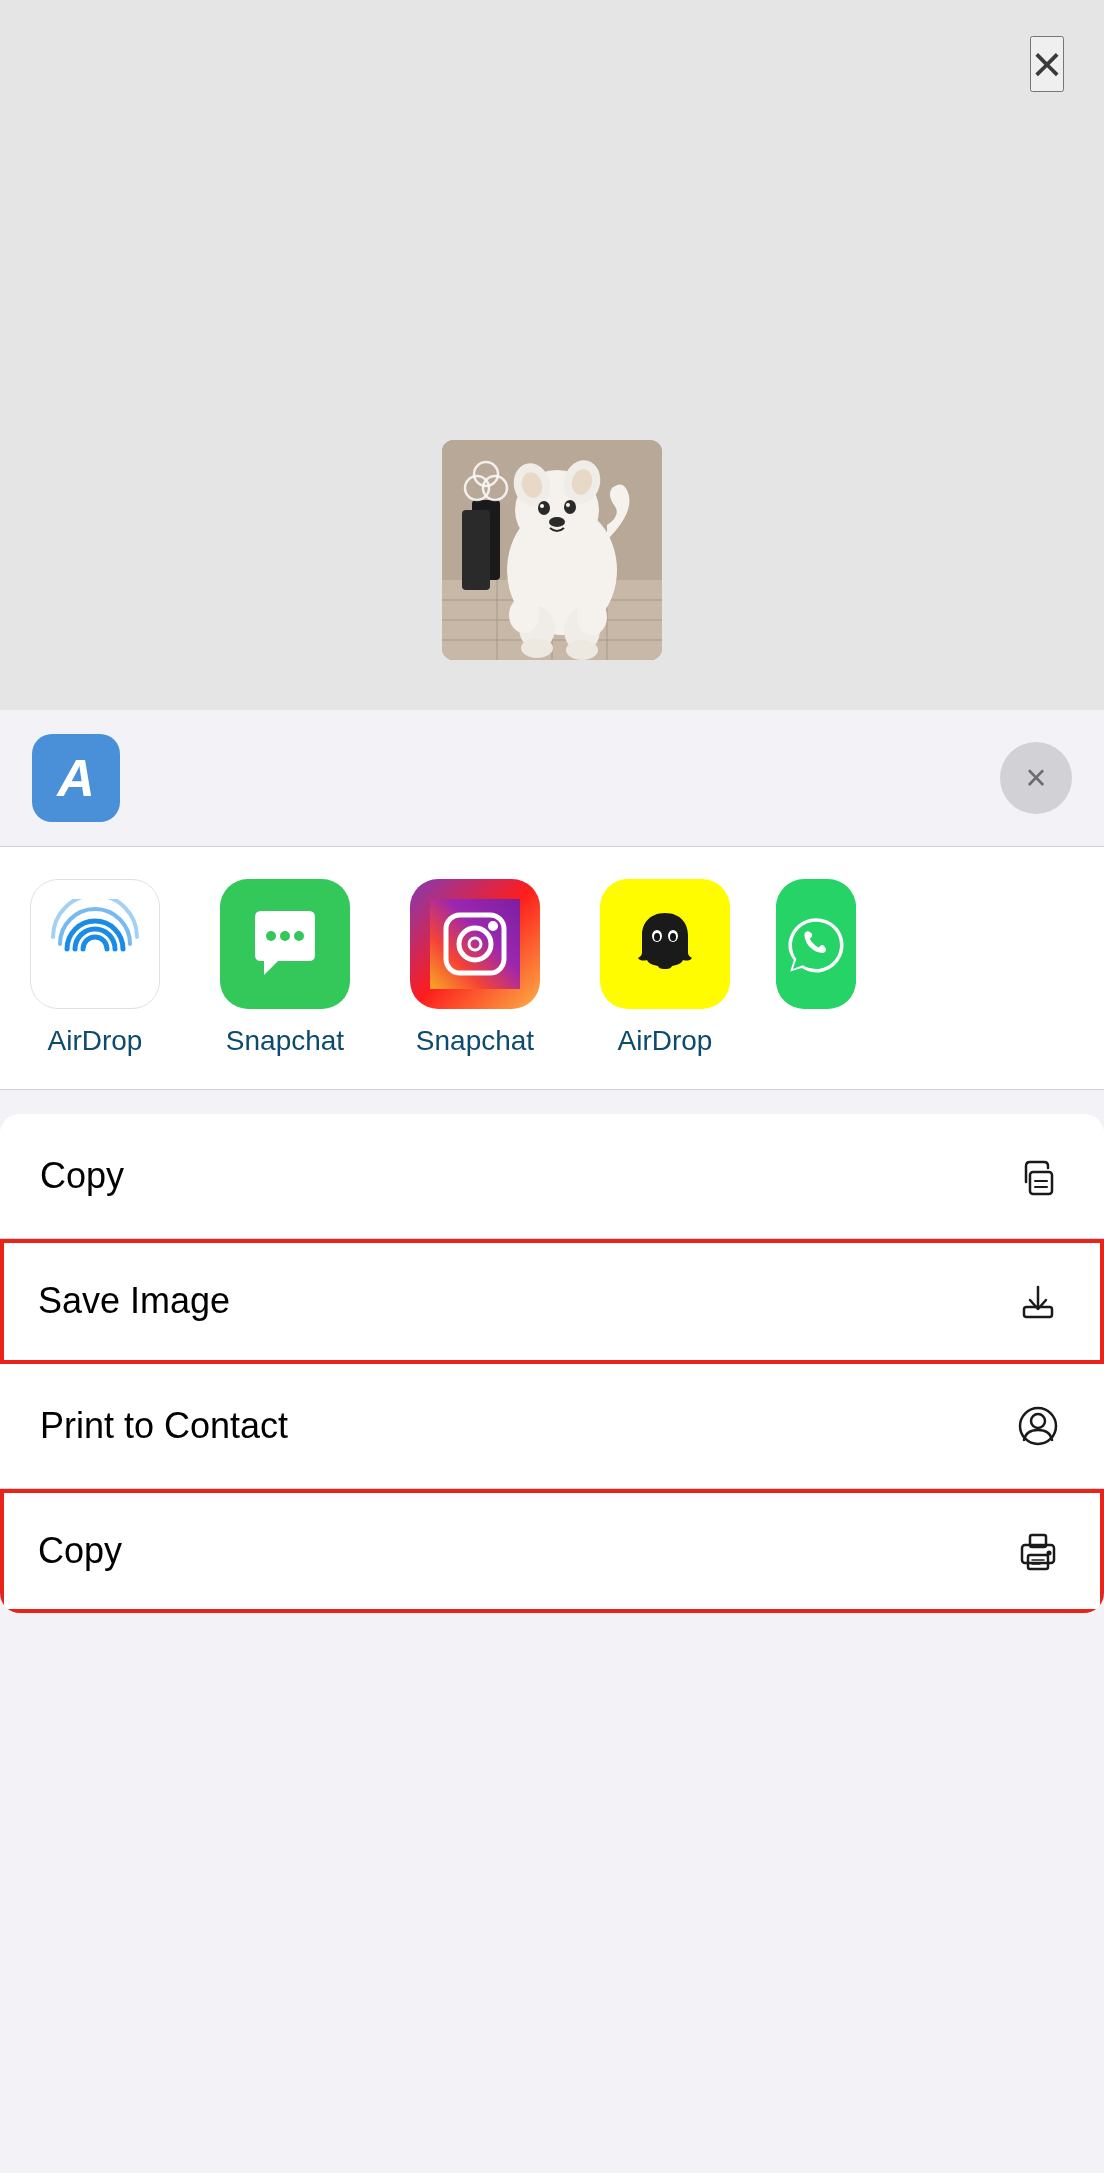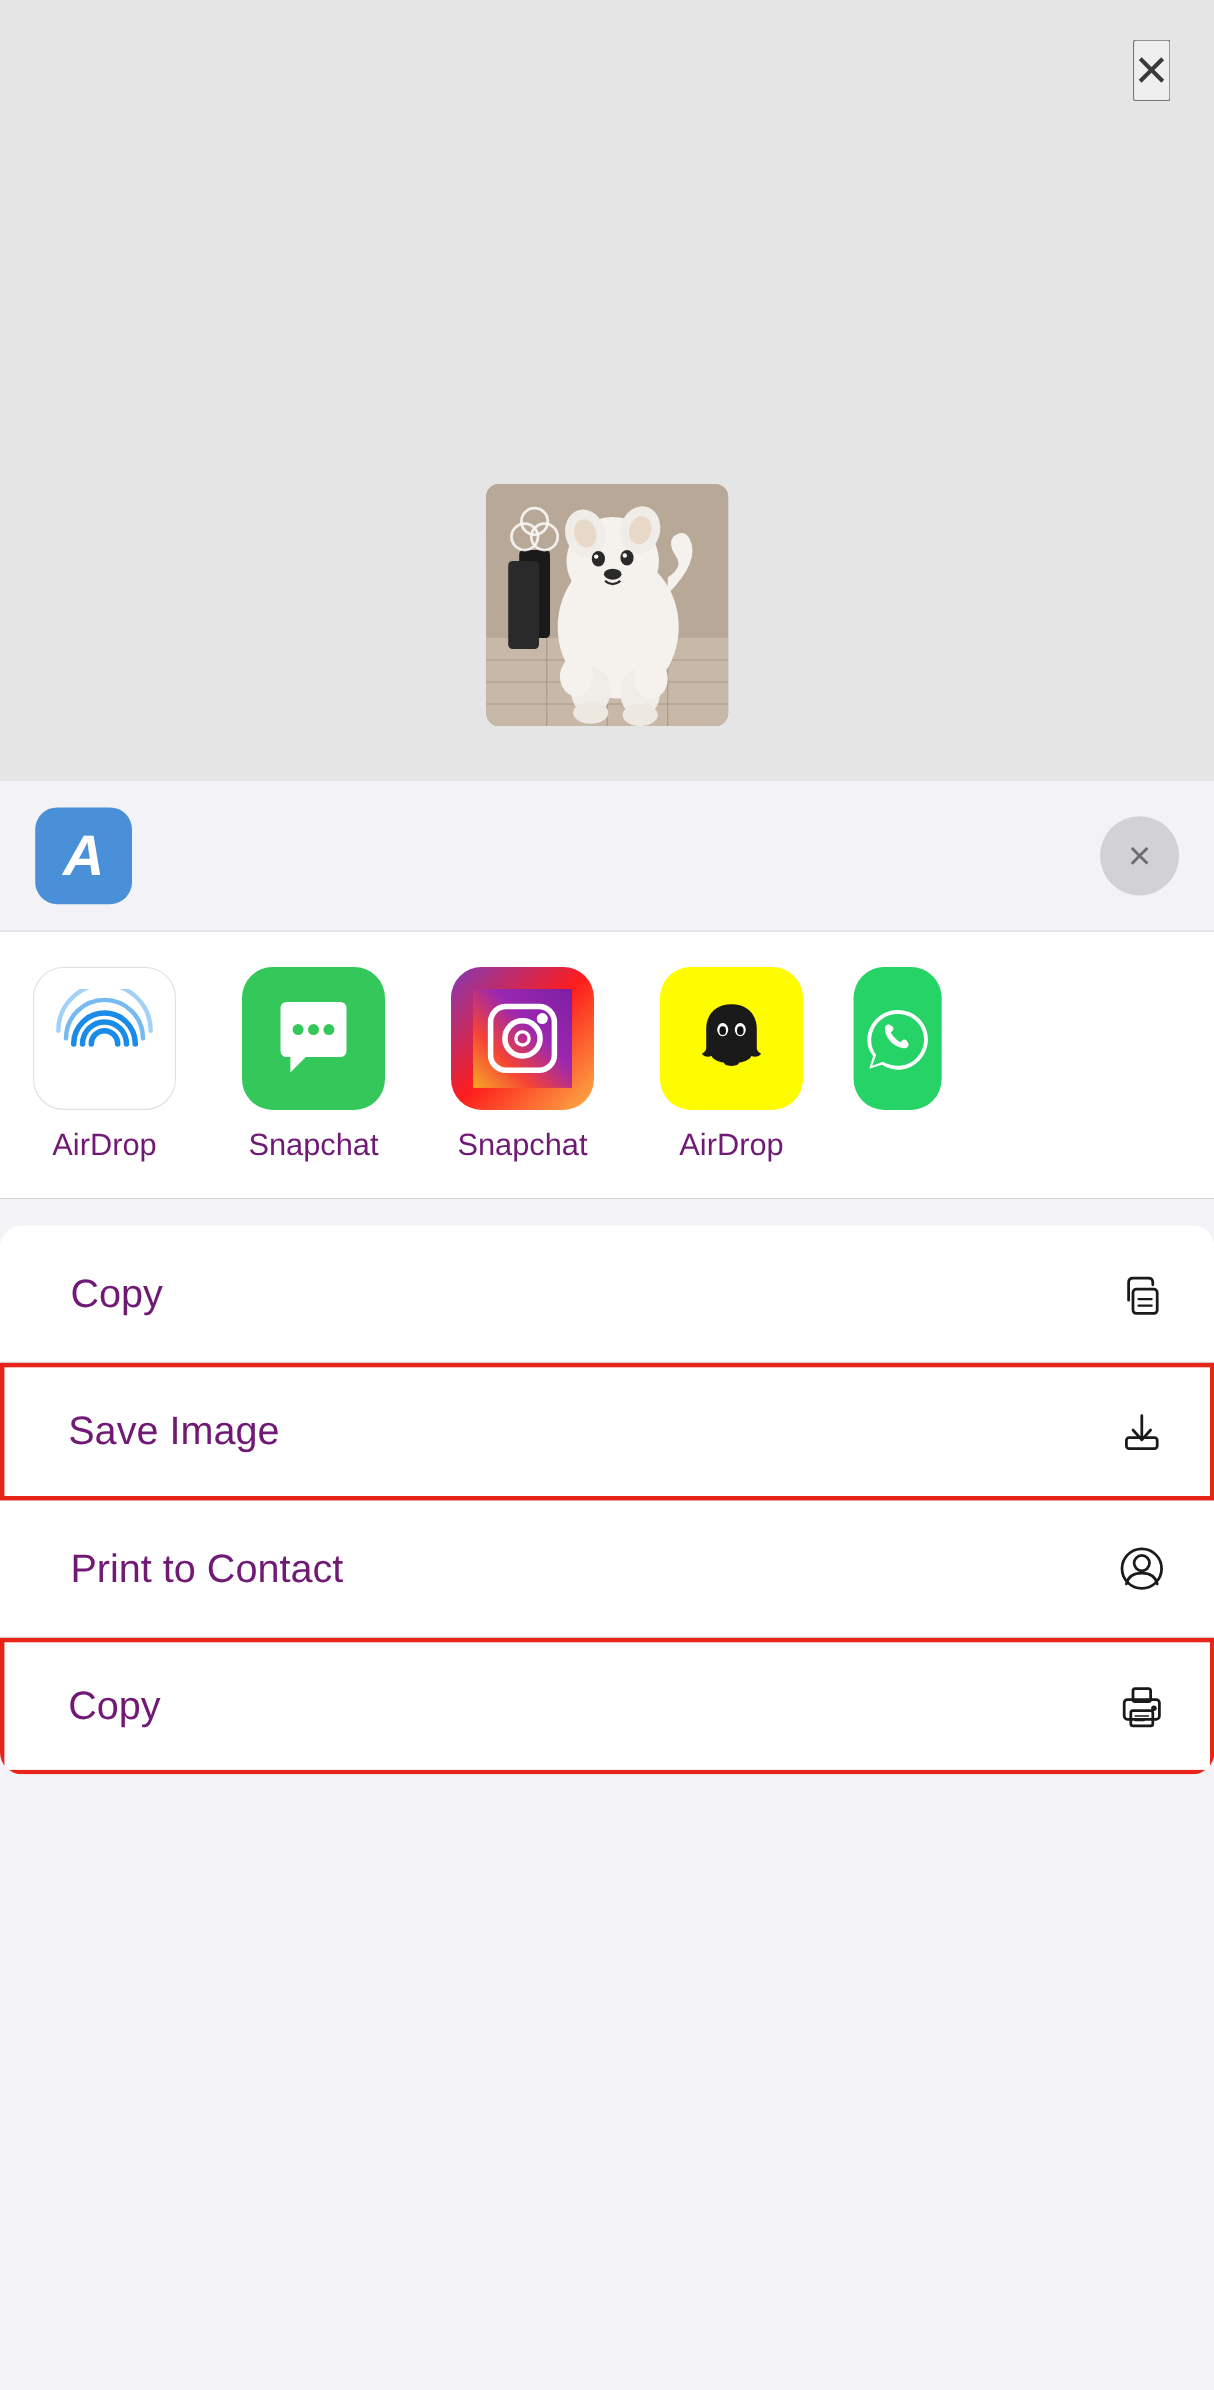--- a/index.html
+++ b/index.html
@@ -157,21 +157,21 @@
       height: 130px;
       border-radius: 28px;
       display: flex;
       align-items: center;
       justify-content: center;
       overflow: hidden;
     }
 
     .share-app-label {
       font-size: 28px;
-      color: #701a75;
+      color: #0c4a6e;
       text-align: right;
       font-weight: 400;
     }
 
     
     .airdrop-icon-bg {
       background: white;
       border: 1px solid #e0e0e0;
     }
 
@@ -216,23 +216,22 @@
       border-bottom: 1px solid #d1d1d6;
       cursor: pointer;
     }
 
     .action-item:last-child {
       border-bottom: none;
     }
 
     .action-item-label {
       font-size: 36px;
-      color: #701a75;
+      color: #000000;
       font-weight: 400;
-      margin-left: 24px;
     }
 
     .action-item-icon {
       width: 52px;
       height: 52px;
       display: flex;
       align-items: center;
       justify-content: center;
     }
 

